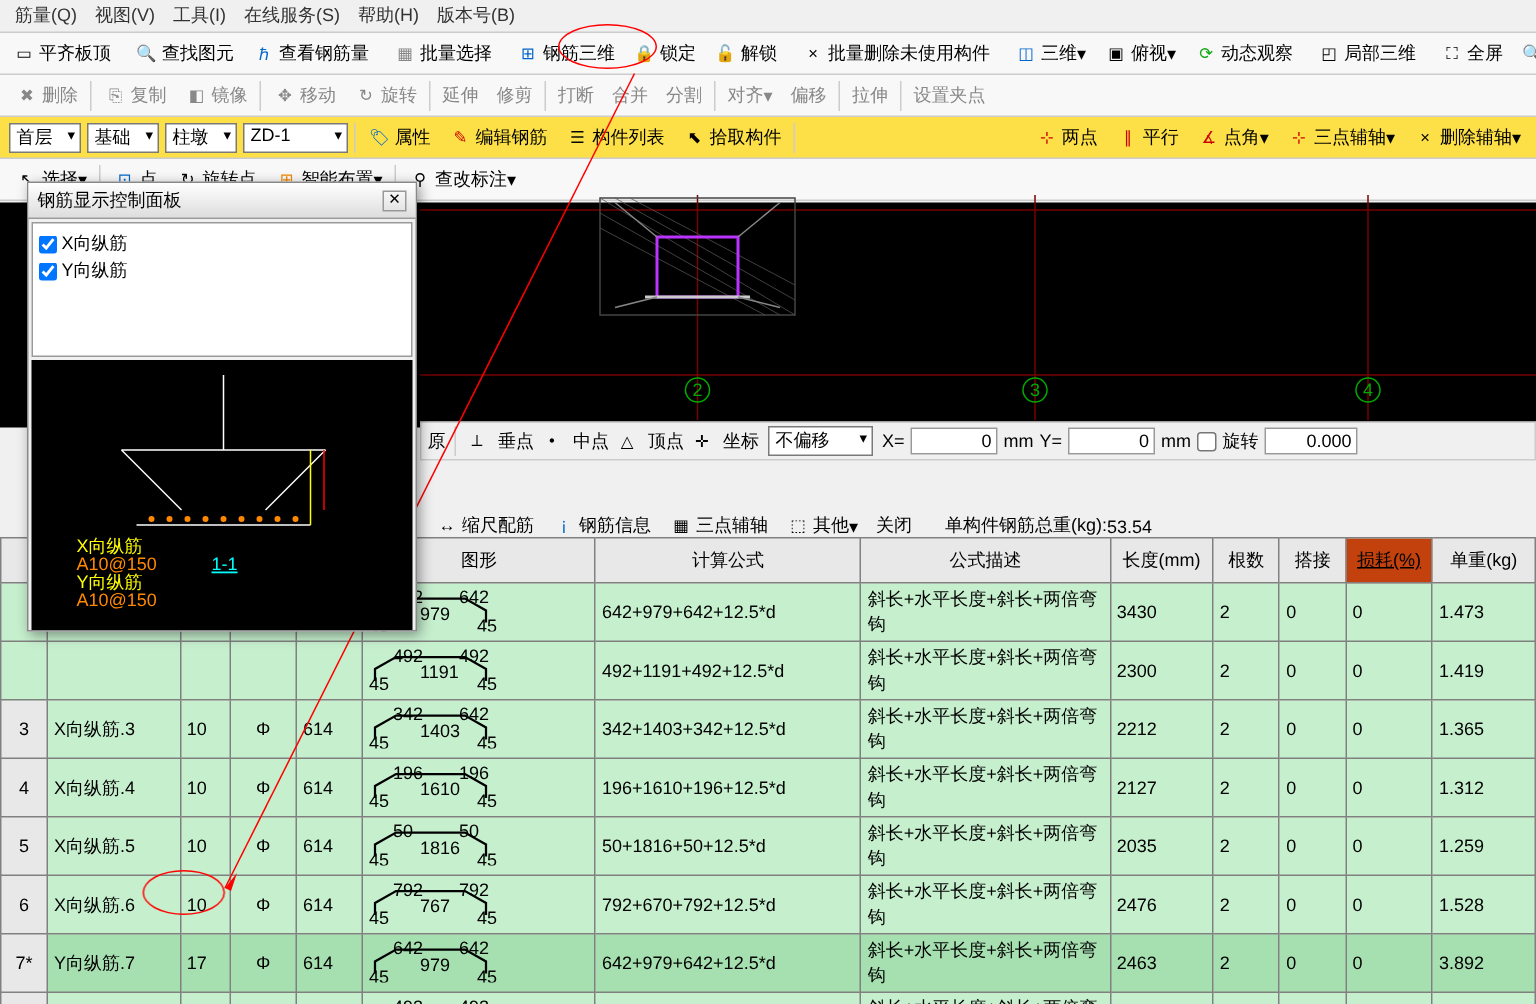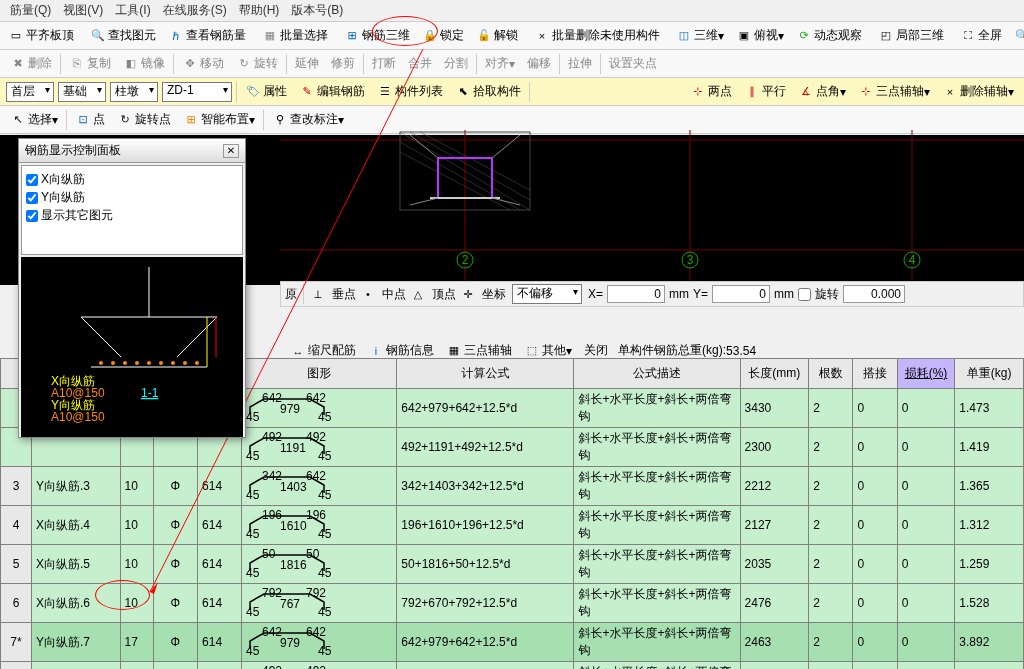--- a/index.html
+++ b/index.html
@@ -4,38 +4,38 @@
 <style>
 *{margin:0;padding:0;box-sizing:border-box;font-family:"Microsoft YaHei",SimSun,Arial,sans-serif;font-size:12px;}
 body{width:1024px;height:669px;background:#f0f0f0;overflow:hidden;position:relative;}
 .menubar{height:22px;background:#f0f0f0;border-bottom:1px solid #ccc;display:flex;align-items:center;padding:0 4px;}
 .menubar span{padding:0 6px;color:#333;cursor:pointer;}
 .toolbar{height:28px;background:#f8f8f8;border-bottom:1px solid #ccc;display:flex;align-items:center;padding:0 2px;gap:0;}
 .tool-btn{display:flex;align-items:center;padding:2px 4px;margin:0 1px;cursor:pointer;border:1px solid transparent;white-space:nowrap;}
 .tool-sep{width:1px;height:20px;background:#ccc;margin:0 2px;}
 .tool-icon{width:16px;height:16px;display:inline-flex;align-items:center;justify-content:center;font-size:11px;margin-right:2px;}
 .row2{height:28px;background:#f8f8f8;border-bottom:1px solid #ccc;display:flex;align-items:center;padding:0 4px;}
-.row3{height:28px;background:#fef9c3;border-bottom:1px solid #ccc;display:flex;align-items:center;padding:0 4px;}
+.row3{height:28px;background:#fde047;border-bottom:1px solid #ccc;display:flex;align-items:center;padding:0 4px;}
 .row4{height:28px;background:#f8f8f8;border-bottom:1px solid #ccc;display:flex;align-items:center;padding:0 4px;}
 .combo{border:1px solid #7a7a7a;background:#fff;height:20px;padding:0 18px 0 4px;position:relative;margin:0 2px;}
 .combo::after{content:"▾";position:absolute;right:3px;top:1px;font-size:10px;}
 .dark-area{position:absolute;top:135px;left:0;right:0;height:150px;background:#000;}
 .viewport-svg{position:absolute;top:130px;left:280px;width:744px;height:150px;}
 .status-bar{position:absolute;top:281px;left:280px;right:0;height:26px;background:#f0f0f0;border:1px solid #ccc;display:flex;align-items:center;padding:0 4px;gap:4px;}
 .status-input{border:1px solid #999;background:#fff;width:58px;height:18px;text-align:right;padding:0 3px;}
 .info-bar{position:absolute;top:338px;left:280px;right:0;height:26px;background:#f0f0f0;border-bottom:1px solid #ccc;display:flex;align-items:center;padding:0 4px;}
 .table-wrap{position:absolute;top:358px;left:0;right:0;bottom:0;overflow:auto;}
 table{border-collapse:collapse;width:100%;}
 th,td{border:1px solid #808080;padding:2px 4px;background:#c6efce;font-size:12px;text-align:left;vertical-align:middle;height:30px;}
 th{background:#e8e8e8;text-align:center;font-weight:normal;}
-th.loss{background:#c4b5fd;text-decoration:underline;}
+th.loss{background:#c2410c;text-decoration:underline;}
 td.shape{background:#c6efce;text-align:left;padding:0;}
 tr.selected td{background:#a6dfb0;}
 td.cell-edit{background:#d0e8ff;}
-.panel{position:absolute;top:138px;left:18px;width:228px;height:300px;background:#f0f0f0;border:1px solid #888;box-shadow:2px 2px 8px rgba(0,0,0,.4);z-index:100;}
+.panel{position:absolute;top:121px;left:18px;width:260px;height:300px;background:#f0f0f0;border:1px solid #888;box-shadow:2px 2px 8px rgba(0,0,0,.4);z-index:100;}
 .panel-title{background:linear-gradient(#fff,#ddd);border-bottom:1px solid #999;padding:3px 6px;display:flex;justify-content:space-between;align-items:center;}
 .panel-close{border:1px solid #999;width:16px;height:14px;font-size:10px;text-align:center;line-height:12px;cursor:pointer;}
 .panel-body{background:#fff;margin:2px;border:1px solid #999;height:90px;padding:4px;}
 .chk{display:flex;align-items:center;gap:3px;margin:1px 0;}
 .chk input{width:12px;height:12px;}
 .panel-preview{background:#000;margin:2px;height:180px;position:relative;}
 .circle-annot{position:absolute;border:1px solid #f00;border-radius:50%;pointer-events:none;z-index:50;}
 .arrow-line{position:absolute;pointer-events:none;z-index:49;}
 .shape-svg{width:90px;height:28px;}
 .tb-red{color:#c00;}
@@ -286,21 +286,21 @@
       <span>钢筋信息</span>
     </div>
   <div class="tool-btn">
       <span class="tool-icon">▦</span>
       <span>三点辅轴</span>
     </div>
   <div class="tool-btn"><span class="tool-icon">⬚</span><span>其他</span>▾</div>
   <div class="tool-btn">
       <span>关闭</span>
     </div>
-  <span style="margin-left:4px">单构件钢筋总重(kg):</span>
+  <span style="margin-left:16px">单构件钢筋总重(kg):</span>
   <span>53.54</span>
 </div>
 
 <div class="table-wrap">
 <table>
 <thead>
         <tr>
   <th style="width:28px"></th>
   <th style="width:80px"></th>
   <th style="width:30px"></th>
@@ -356,21 +356,21 @@
           <td>492+1191+492+12.5*d</td>
           <td>斜长+水平长度+斜长+两倍弯钩</td>
           <td>2300</td>
           <td>2</td>
           <td>0</td>
           <td>0</td>
           <td>1.419</td>
         </tr>
         <tr>
           <td style="background:#e8e8e8;text-align:center">3</td>
-          <td>Y向纵筋.3</td>
+          <td>X向纵筋.3</td>
           <td>10</td>
           <td style="text-align:center">Φ</td>
           <td>614</td>
           <td class="shape"><svg class="shape-svg">
               <text x="20" y="9" font-size="9">342</text>
               <text x="64" y="9" font-size="9">642</text>
   <path d="M8 22 L8 14 L22 6 L68 6 L82 14 L82 22" fill="none" stroke="#000" stroke-width="1.5"></path>
   <text x="4" y="28" font-size="9">45</text>
               <text x="38" y="20" font-size="9">1403</text>
               <text x="76" y="28" font-size="9">45</text>
@@ -503,24 +503,20 @@
     <span class="panel-close">✕</span>
   </div>
   <div class="panel-body">
     <label class="chk">
         <input type="checkbox" checked="" style="">
         <span>X向纵筋</span>
       </label>
     <label class="chk">
         <input type="checkbox" checked="" style="">
         <span>Y向纵筋</span>
-      </label>
-    <label class="chk">
-        <input type="checkbox" checked="" style="">
-        <span>显示其它图元</span>
       </label>
   </div>
   <div class="panel-preview">
     <svg width="256" height="180">
       <line x1="128" y1="10" x2="128" y2="60" stroke="#fff"></line>
       <line x1="60" y1="60" x2="100" y2="100" stroke="#fff"></line>
         <line x1="196" y1="60" x2="156" y2="100" stroke="#fff"></line>
       <line x1="60" y1="60" x2="196" y2="60" stroke="#fff"></line>
       <line x1="70" y1="110" x2="186" y2="110" stroke="#fff"></line>
 

